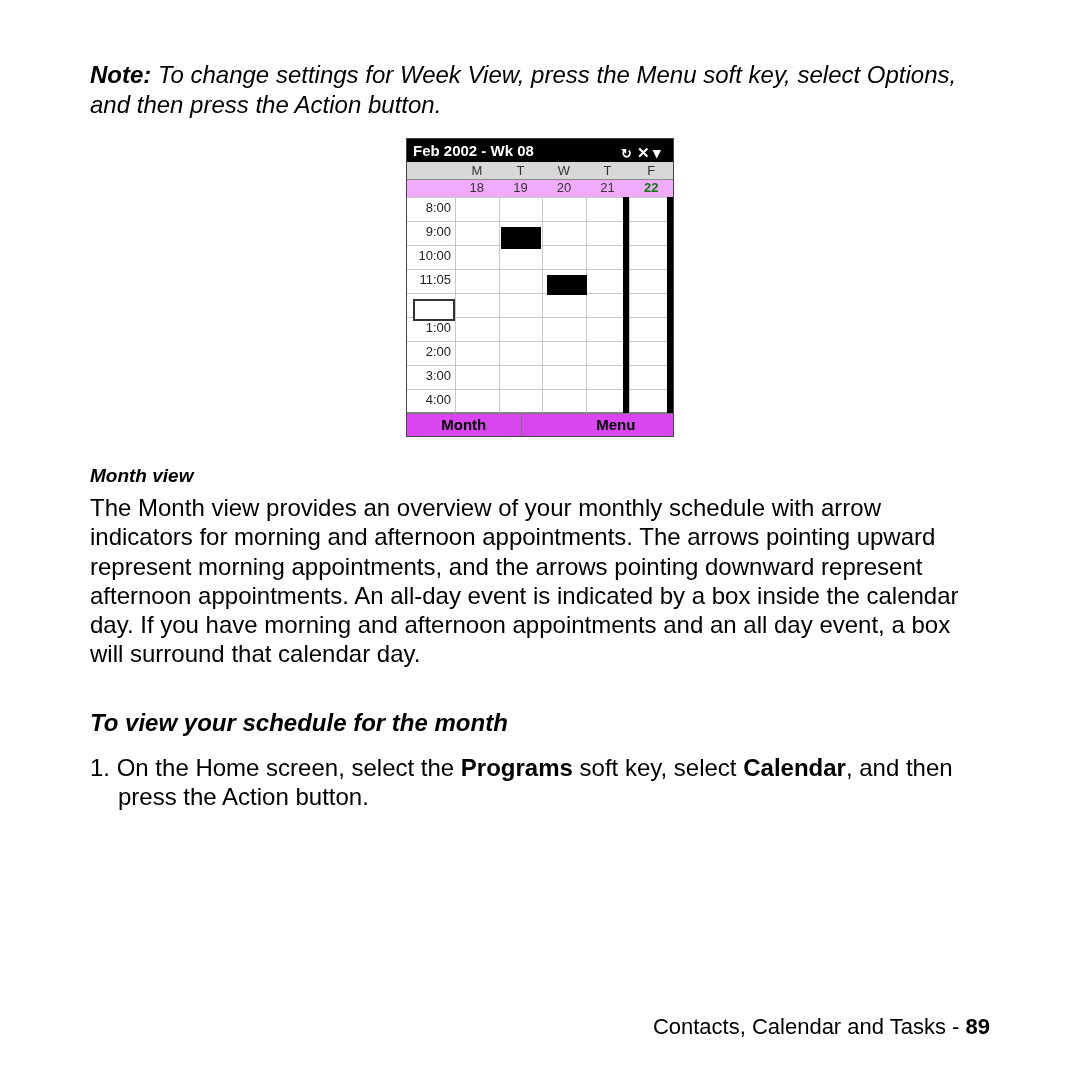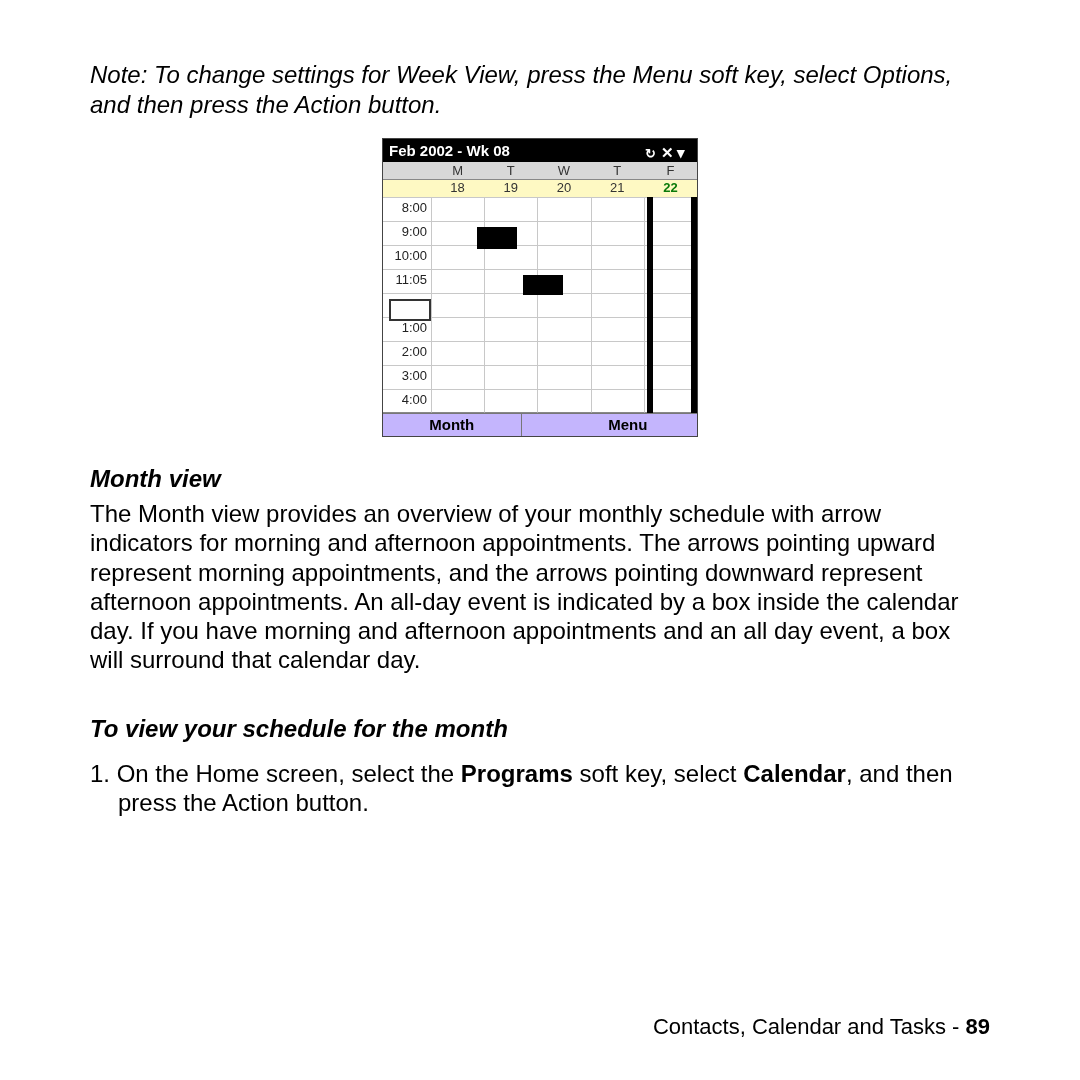--- a/index.html
+++ b/index.html
@@ -10,29 +10,29 @@
     font-family: Arial, Helvetica, sans-serif;
     color: #000;
     position: relative;
     padding: 60px 90px 40px 90px;
   }
   .note {
     font-size: 24px;
     line-height: 1.25;
     margin-bottom: 18px;
   }
-  .note .bold { font-weight: normal; font-style: italic; }
+  .note .bold { font-weight: bold; font-style: italic; }
   .note .italic { font-style: italic; }
   .screenshot-wrap {
     display: flex;
     justify-content: center;
     margin-bottom: 28px;
   }
   .phone {
-    width: 316px;
+    width: 268px;
     border: 1px solid #444;
     background: #fff;
     font-family: Tahoma, Verdana, Arial, sans-serif;
   }
   .title-bar {
     background: #000;
     color: #fff;
     display: flex;
     align-items: center;
     justify-content: space-between;
@@ -52,21 +52,21 @@
   .day-header div {
     text-align: center;
     font-size: 13px;
     color: #333;
     padding: 1px 0;
   }
   .day-header .spacer { background: #d8d8d8; }
   .date-row {
     display: grid;
     grid-template-columns: 48px repeat(5, 1fr);
-    background: #fef9c3;
+    background: #f0abfc;
   }
   .date-row div {
     text-align: center;
     font-size: 13px;
     color: #333;
     padding: 0 0 2px 0;
   }
   .date-row .today { color: #0a7a0a; font-weight: bold; }
   .grid {
     position: relative;
@@ -107,34 +107,34 @@
   }
   .sel-box {
     position: absolute;
     border: 2px solid #333;
     z-index: 4;
     background: #fff;
   }
   .softkeys {
     display: grid;
     grid-template-columns: 1fr 1fr;
-    background: #c4b5fd;
+    background: #d946ef;
     border-top: 1px solid #777;
     gap: 37px;
   }
   .softkeys div {
     text-align: center;
     font-size: 15px;
     font-weight: bold;
     padding: 2px 0 3px 0;
     color: #000;
   }
   .softkeys div:first-child { border-right: 1px solid #777; }
   h3.section {
-    font-size: 24px;
+    font-size: 19px;
     font-weight: bold;
     font-style: italic;
     margin-bottom: 6px;
   }
   p.body {
     font-size: 24px;
     line-height: 1.22;
     margin-bottom: 40px;
   }
   h3.sub {

